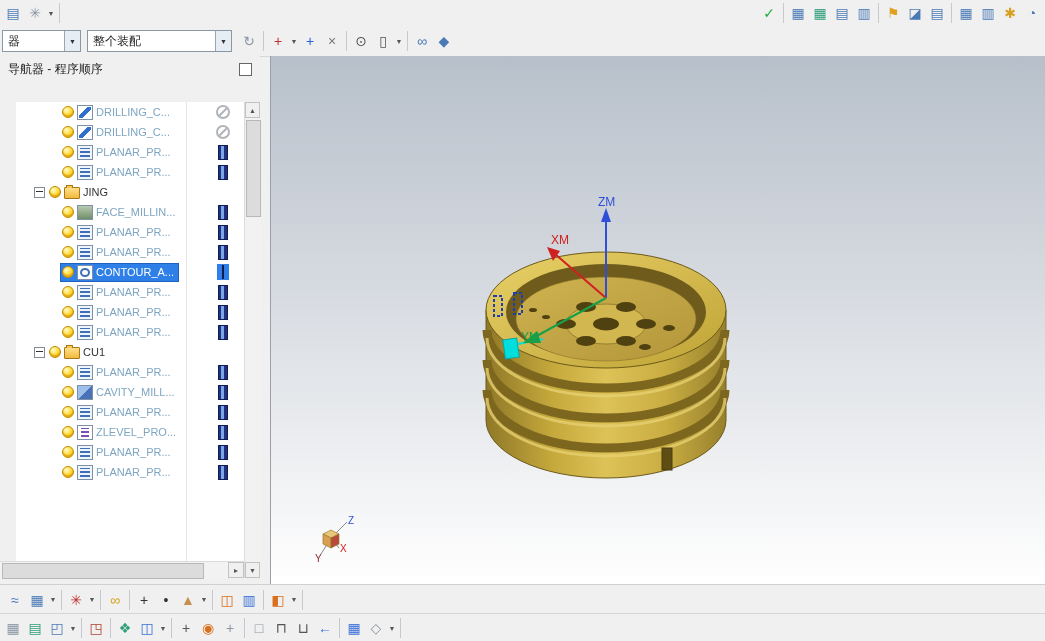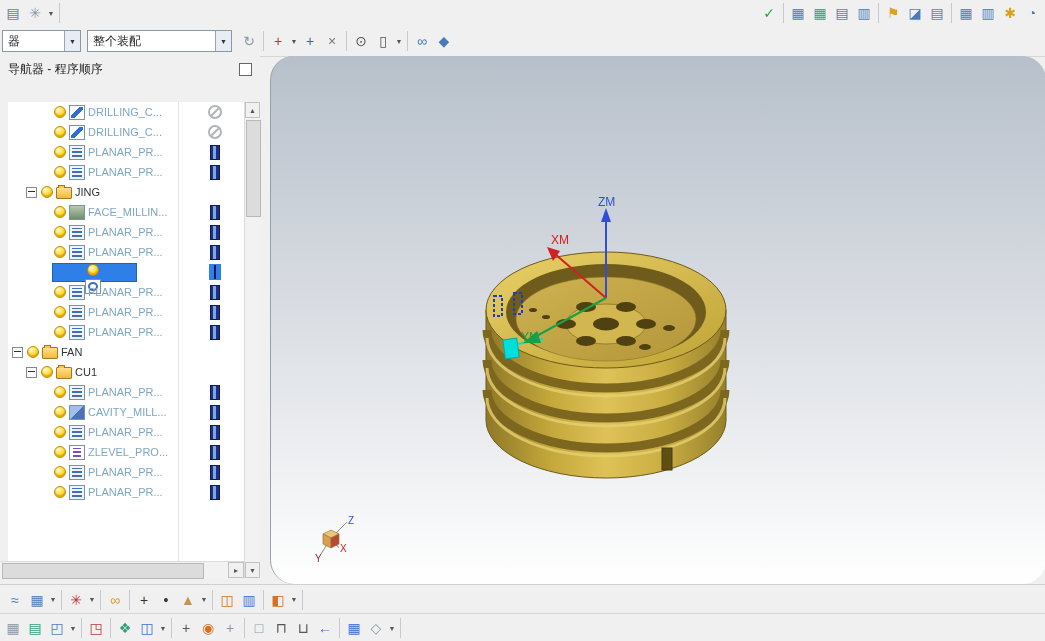--- a/index.html
+++ b/index.html
@@ -28,27 +28,27 @@
         border-left:1px solid #9aa5b2;display:flex;align-items:center;justify-content:center;
         font-size:7px;color:#333;}
   
   #navigator{position:absolute;left:0;top:56px;width:260px;height:522px;background:#f0f0f0;}
   #nav-header{height:26px;display:flex;align-items:center;padding:0 8px;font-size:12px;color:#222;justify-content:flex-end;}
   #nav-float{margin-left:auto;width:11px;height:11px;border:1px solid #666;background:#fff;}
   #nav-colhdr{position:relative;height:20px;background:#f7f7f7;border-top:1px solid #d5d5d5;
       border-bottom:1px solid #cfcfcf;font-size:11px;color:#333;}
   #nav-colhdr .colname{position:absolute;left:176px;top:3px;}
   #nav-colhdr::after{content:'';position:absolute;left:170px;top:0;bottom:0;width:1px;background:#d0d0d0;}
-  #tree{position:absolute;left:8px;top:46px;width:244px;height:459px;background:#fff;overflow:hidden;text-align:right;}
+  #tree{position:absolute;left:16px;top:46px;width:244px;height:459px;background:#fff;overflow:hidden;text-align:right;}
   #tree::after{content:'';position:absolute;left:170px;top:0;bottom:0;width:1px;background:#e4e4e4;}
   .row{height:20px;display:flex;align-items:center;position:relative;font-size:11px;color:#7ea6c2;}
   .row .pad{flex:none;height:1px;}
   .row .main{display:flex;align-items:center;gap:3px;height:17px;padding:0 4px 0 1px;border:1px solid transparent;}
   .row.folder-row{color:#333;}
-  .row.selected .main{background:#2e7fe8;border-color:#1f62bc;color:#fff;flex-direction:column;}
+  .row.selected .main{background:#2e7fe8;border-color:#1f62bc;color:#fff;}
   .tool-cell{position:absolute;left:171px;width:72px;top:0;height:20px;display:flex;
              align-items:center;justify-content:center;}
   .tool-wrap-sel{background:#2e7fe8;padding:2px 5px;}
   
   .tg{width:9px;height:9px;border:1px solid #828a92;background:#fff;position:relative;flex:none;margin-right:2px;}
   .tg::after{content:'';position:absolute;left:1px;right:1px;top:3px;height:1px;background:#333;}
   .tg-space{width:12px;flex:none;}
   
   .bulb{width:10px;height:10px;border-radius:50%;flex:none;
         background:radial-gradient(circle at 35% 30%,#fffbd0,#ffd829 55%,#f0a800);
@@ -85,21 +85,21 @@
   .sbtn{position:absolute;left:0;width:15px;height:16px;background:#f0f0f0;border:1px solid #c2c2c2;
         display:flex;align-items:center;justify-content:center;font-size:7px;color:#555;box-sizing:border-box;}
   #vthumb{position:absolute;left:1px;top:18px;width:13px;height:95px;background:#dcdcdc;border:1px solid #b8b8b8;}
   #hscroll{position:absolute;left:0;top:505px;width:244px;height:17px;background:#f2f2f2;border-top:1px solid #dcdcdc;}
   #hthumb{position:absolute;left:2px;top:1px;width:200px;height:14px;background:#dcdcdc;border:1px solid #b8b8b8;}
   #hbtn{position:absolute;right:0;top:0;width:16px;height:16px;background:#f0f0f0;border:1px solid #c2c2c2;
         display:flex;align-items:center;justify-content:center;font-size:8px;color:#555;box-sizing:border-box;}
   
   #viewport{position:absolute;left:270px;top:56px;width:775px;height:528px;
         border-left:1px solid #9aa0a8;
-        background:linear-gradient(180deg,#b7c0ca 0%,#c9cfd7 25%,#e9ebee 70%,#ffffff 100%);border-radius:24px;}
+        background:linear-gradient(180deg,#b7c0ca 0%,#c9cfd7 25%,#e9ebee 70%,#ffffff 100%);}
   #viewport svg{display:block;}
 </style>
 </head>
 <body>
 
 <div class="bar" id="titlebar">
   <span id="tb-left" style="display:flex;align-items:center;">
       <span class="tbb" style="color: rgb(74, 122, 181);">▤</span>
       <span class="tbb" style="color: rgb(138, 151, 165);">✳</span>
       <span class="dd">▼</span>
@@ -288,29 +288,20 @@
       <div class="row">
         <span class="pad" style="width: 32px;"></span>
         <span class="tg-space"></span>
         <span class="main">
           <span class="bulb"></span>
           <span class="ic planar"></span>
           <span>PLANAR_PR...</span>
         </span>
         <span class="tool-cell">
           <span class="t-bar"></span>
-        </span>
-      </div>
-      <div class="row folder-row">
-        <span class="pad" style="width: 4px;"></span>
-        <span class="tg"></span>
-        <span class="main">
-          <span class="bulb"></span>
-          <span class="ic folder"></span>
-          <span>FAN</span>
         </span>
       </div>
       <div class="row folder-row">
         <span class="pad" style="width: 18px;"></span>
         <span class="tg"></span>
         <span class="main">
           <span class="bulb"></span>
           <span class="ic folder"></span>
           <span>CU1</span>
         </span>

